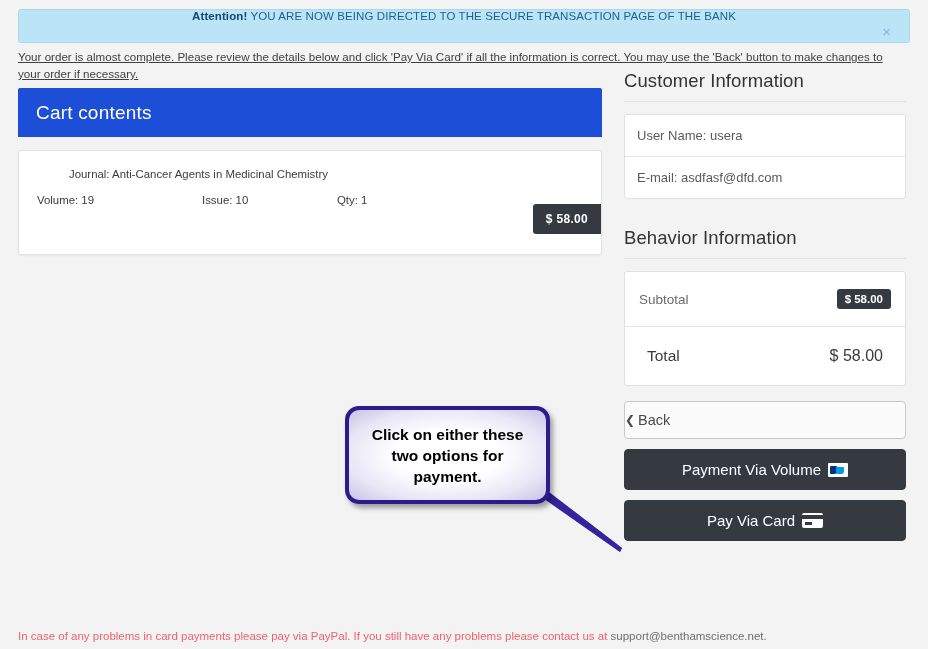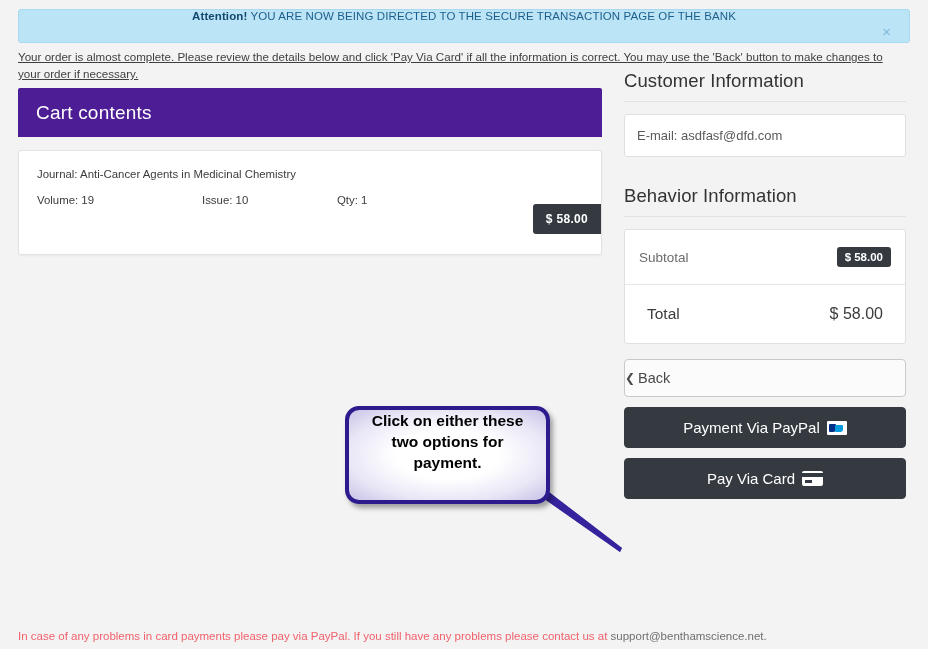--- a/index.html
+++ b/index.html
@@ -62,21 +62,21 @@
   }
 
   
   .left-col {
     position: absolute;
     left: 18px;
     top: 88px;
     width: 584px;
   }
   .cart-header {
-    background: #4c1d95;
+    background: #1d4ed8;
     color: #ffffff;
     height: 49px;
     display: flex;
     align-items: center;
     padding-left: 18px;
     border-radius: 2px 2px 0 0;
   }
   .cart-header-title {
     font-size: 19px;
     font-weight: normal;
@@ -97,20 +97,21 @@
   }
   .item-article {
     font-size: 13.2px;
     color: #3b3b3b;
     margin-bottom: 12px;
   }
   .item-journal {
     font-size: 11.4px;
     color: #3b3b3b;
     margin-bottom: 14px;
+    margin-left: 32px;
   }
   .item-meta {
     display: flex;
     font-size: 11.4px;
     color: #3b3b3b;
   }
   .item-meta span:nth-child(1) { width: 165px; }
   .item-meta span:nth-child(2) { width: 135px; }
   .price-badge {
     position: absolute;
@@ -288,21 +289,21 @@
     top: 14px;
     width: 205px;
     height: 98px;
     box-sizing: border-box;
     border: 4px solid #2b1b8c;
     border-radius: 14px;
     background:
       radial-gradient(ellipse at 50% 50%, #ffffff 38%, #e9e6f6 72%, #c7c2e6 100%);
     box-shadow: 3px 4px 5px rgba(0,0,0,.35);
     display: flex;
-    align-items: flex-start;
+    align-items: center;
     justify-content: center;
     text-align: center;
   }
   .callout-text {
     font-size: 15.5px;
     font-weight: bold;
     color: #000000;
     line-height: 21px;
     padding: 0 8px;
     font-family: "Liberation Sans", sans-serif;
@@ -343,20 +344,21 @@
       <div class="price-badge">$ 58.00</div>
     </div>
   </div>
 </div>
 
 <div class="right-col">
 
   <h2 class="section-title">Customer Information</h2>
   <div class="section-rule"></div>
   <div class="info-card">
+    <div class="info-row">User Name: usera</div>
     <div class="info-row">E-mail: asdfasf@dfd.com</div>
   </div>
 
   <h2 class="section-title" style="margin-top:28px;">Behavior Information</h2>
   <div class="section-rule"></div>
   <div class="info-card pay-card">
     <div class="pay-row">
       <span class="pay-label-sub">Subtotal</span>
       <span class="pay-badge">$ 58.00</span>
     </div>
@@ -364,21 +366,21 @@
       <span class="pay-label-total">Total</span>
       <span class="pay-value-total">$ 58.00</span>
     </div>
   </div>
 
   <button class="btn btn-back">
     <span class="chev">❮</span><span>Back</span>
   </button>
 
   <button class="btn btn-dark">
-    <span>Payment Via PayPal</span>
+    <span>Payment Via Volume</span>
     <span class="paypal-mark"></span>
   </button>
 
   <button class="btn btn-dark">
     <span>Pay Via Card</span>
     <span class="card-mark"></span>
   </button>
 </div>
 
 <div class="callout-wrap">

